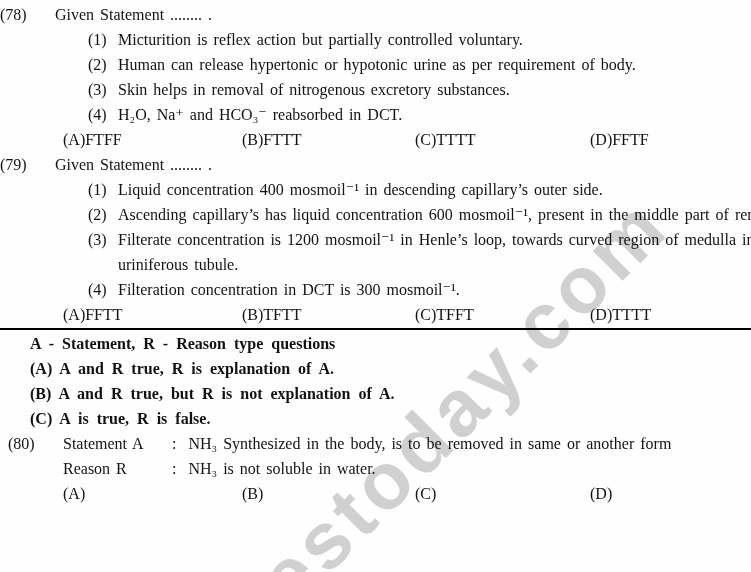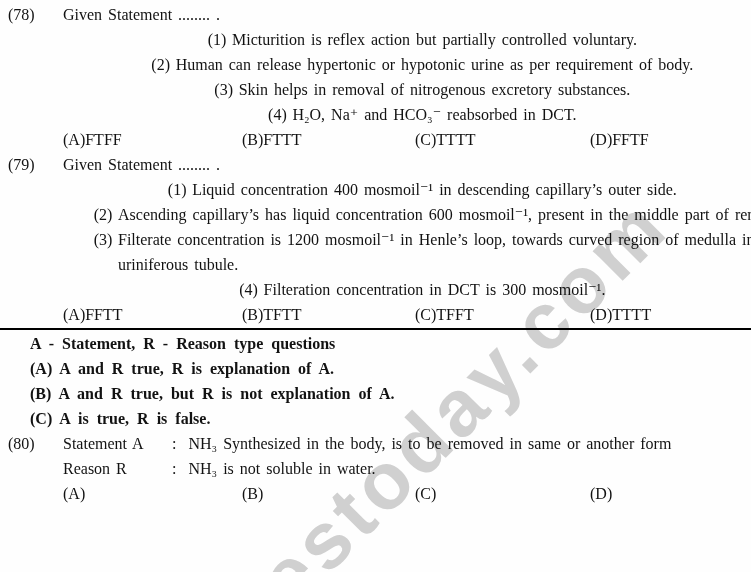--- a/index.html
+++ b/index.html
@@ -12,23 +12,23 @@
     box-sizing:border-box;
     padding-top:2px;
     font-family:"Liberation Serif","DejaVu Serif",serif;
     font-size:16px;
     line-height:25px;
     color:#121212;
     word-spacing:2px;
   }
   .content { position:relative; z-index:1; }
   .row { white-space:nowrap; }
-  .r-title { padding-left:8px; }
+  .r-title { }
   .qnum { display:inline-block; width:55px; }
-  .r-item { padding-left:88px;text-align:center; }
+  .r-item { padding-left:88px; }
   .inum { display:inline-block; width:30px; }
   .r-cont { padding-left:118px; }
   .r-answers { padding-left:63px; }
   .acol { display:inline-block; vertical-align:top; }
   .acol-0 { width:179px; } .acol-1 { width:173px; } .acol-2 { width:175px; }
   .aval { }
   .divider { border:none; border-top:2px solid #000; margin:1px 0; }
   .r-bold { padding-left:30px; font-weight:bold; word-spacing:4px; }
   .r-stmt { padding-left:8px; }
   .stmt-label { display:inline-block; width:109px; }

